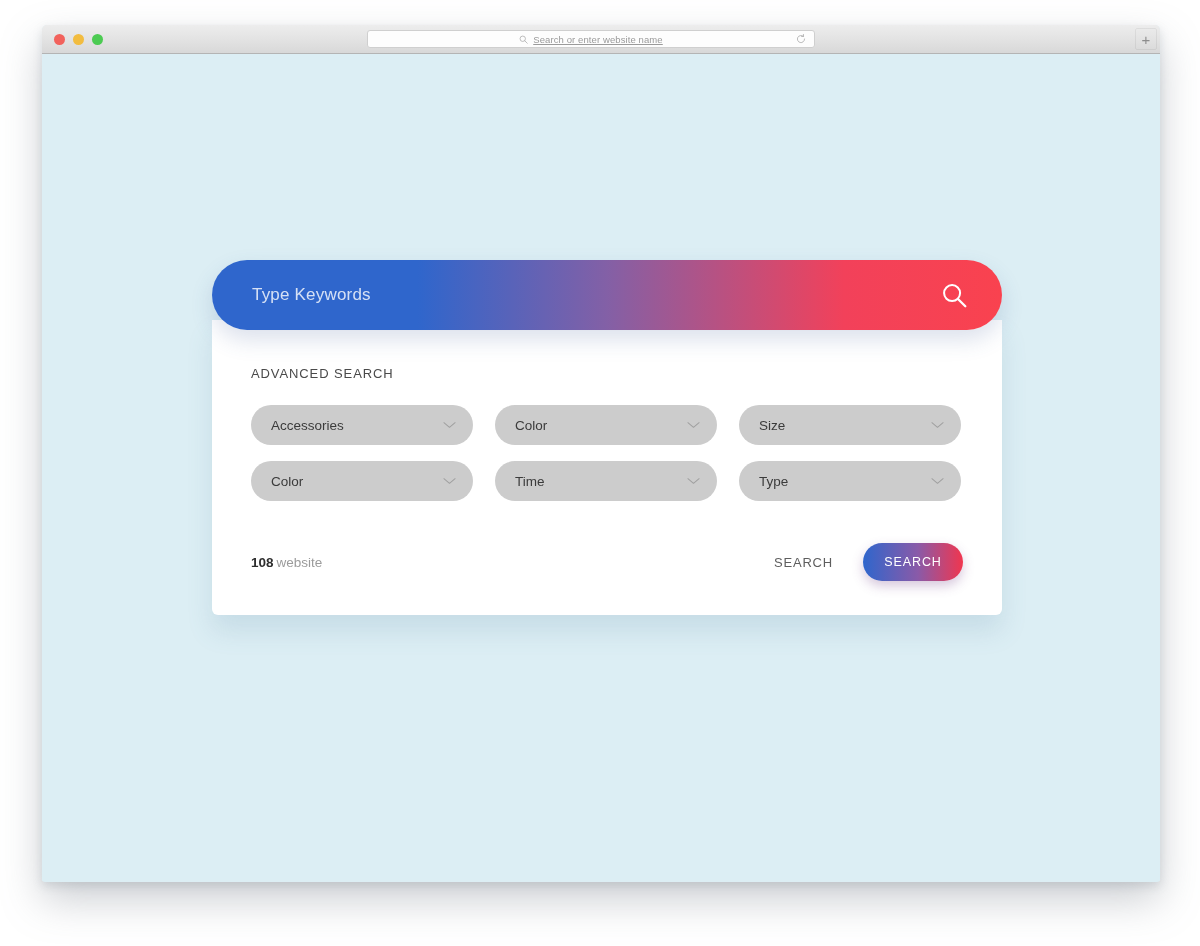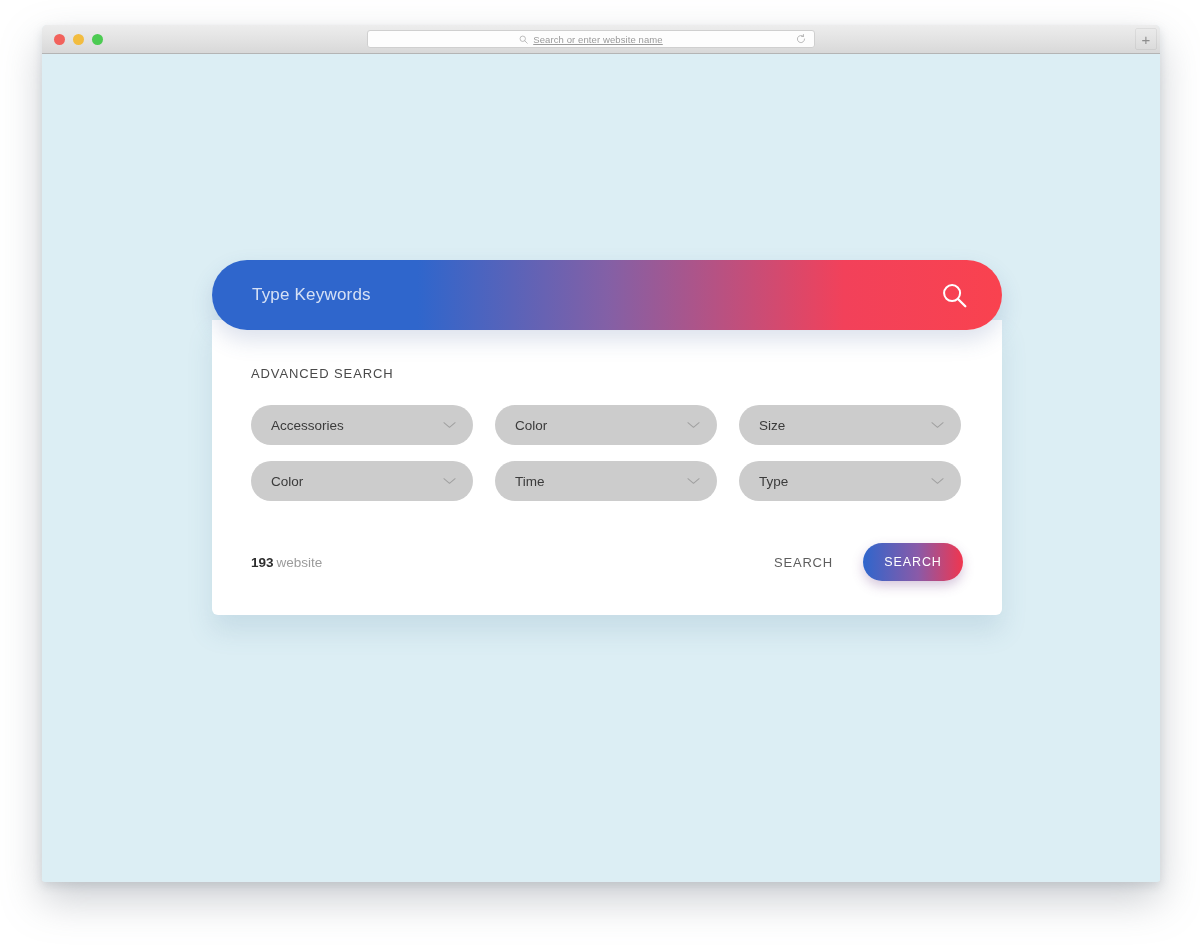--- a/index.html
+++ b/index.html
@@ -327,21 +327,21 @@
             <span class="filter-label">Type</span>
             <svg class="chevron-icon" width="13" height="8" viewBox="0 0 14 8">
               <path d="M1,1.5 L7,6.5 L13,1.5" fill="none" stroke="#6b6b6b" stroke-width="1.1" stroke-linecap="round" stroke-linejoin="round"></path>
             </svg>
           </div>
 
         </div>
 
         <div class="panel-footer">
           <div class="results-count">
-            <span class="results-number">193</span><span class="results-word">website</span>
+            <span class="results-number">108</span><span class="results-word">website</span>
           </div>
           <div class="footer-actions">
             <button class="reset-button">SEARCH</button>
             <button class="search-button">SEARCH</button>
           </div>
         </div>
 
       </div>
     </div>
   </div>

